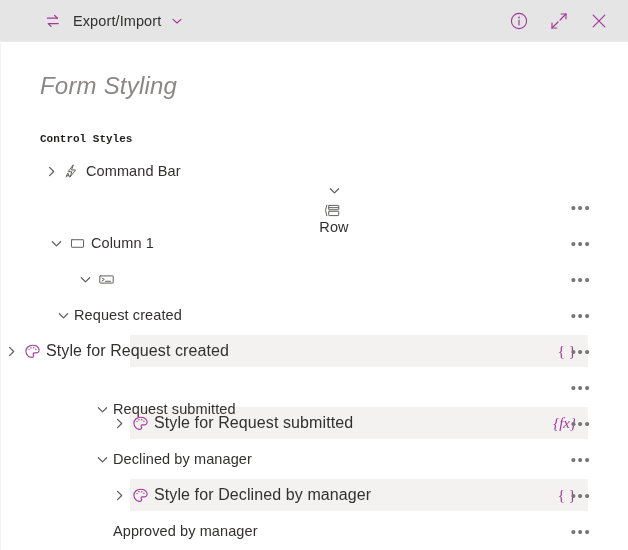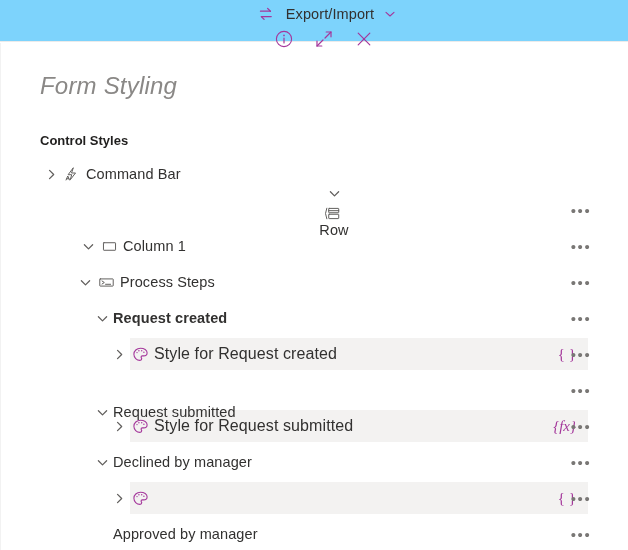--- a/index.html
+++ b/index.html
@@ -17,22 +17,21 @@
   }
 
   
   .header {
     height: 42px;
     box-sizing: border-box;
     border-bottom: 1px solid #ebebeb;
     display: flex;
     align-items: center;
     padding: 0 14px 0 38px;
-    background: #7dd3fc;
-    flex-direction: column;
+    background: #e5e5e5;
   }
   .hdr-left {
     display: flex;
     align-items: center;
     gap: 9px;
     cursor: pointer;
     padding: 3px 4px;
   }
   .hdr-label {
     font-size: 14.5px;
@@ -63,24 +62,25 @@
   }
   .page-title {
     font-size: 24px;
     font-weight: 400;
     color: #8a8886;
     padding: 30px 0 0 40px;
     letter-spacing: .2px;
     font-style: italic;
   }
   .section-title {
-    font-size: 13px;
+    font-size: 11px;
     font-weight: 700;
     color: #201f1e;
     padding: 33px 0 0 40px;
+    font-family: Liberation Mono, monospace;
   }
 
   
   .tree {
     margin-top: 8px;
     padding-left: 0;
   }
   .tree-row {
     position: relative;
     height: 36px;
@@ -267,21 +267,21 @@
                 <path d="M5.0 6.0 H15.6"></path>
               </g>
             </svg>
           </span>
           <span class="node-label">Row</span>
           <span class="grow"></span>
         </div>
         <span class="ellipsis">•••</span>
       </div>
       <div class="tree-row">
-        <div class="row-content" style="padding-left: 77px;">
+        <div class="row-content" style="padding-left: 45px;">
           <span class="twisty">
             <svg width="13" height="13" viewBox="0 0 12 12">
               <path d="M2.2 4.4 L6 8.2 L9.8 4.4" fill="none" stroke="#605e5c" stroke-width="1.15" stroke-linecap="round" stroke-linejoin="round"></path>
             </svg>
           </span>
           <span class="node-icon">
             <svg width="17" height="17" viewBox="0 0 18 18">
               <g fill="none" stroke="#605e5c" stroke-width="1.05" stroke-linecap="round" stroke-linejoin="round">
                 <rect x="2.6" y="5.0" width="12.8" height="8.0" rx="0.5"></rect>
               </g>
@@ -301,41 +301,40 @@
           </span>
           <span class="node-icon">
             <svg width="17" height="17" viewBox="0 0 18 18">
               <g fill="none" stroke="#605e5c" stroke-width="1.05" stroke-linecap="round" stroke-linejoin="round">
                 <rect x="1.9" y="5.2" width="14.2" height="7.6" rx="0.5"></rect>
                 <path d="M4.3 7.4 L6.7 9 L4.3 10.6"></path>
                 <path d="M8.0 10.9 H13.3"></path>
               </g>
             </svg>
           </span>
-          <span class="node-label">Process Steps</span>
-          <span class="grow"></span>
-        </div>
-        <span class="ellipsis">•••</span>
-      </div>
-      <div class="tree-row">
-        <div class="row-content" style="padding-left: 91px; font-weight: bold;">
+          <span class="grow"></span>
+        </div>
+        <span class="ellipsis">•••</span>
+      </div>
+      <div class="tree-row">
+        <div class="row-content" style="padding-left: 52px;">
           <span class="twisty">
             <svg width="13" height="13" viewBox="0 0 12 12">
               <path d="M2.2 4.4 L6 8.2 L9.8 4.4" fill="none" stroke="#605e5c" stroke-width="1.15" stroke-linecap="round" stroke-linejoin="round"></path>
             </svg>
           </span>
           <span style="width: 0px;"></span>
           <span class="node-label">Request created</span>
           <span class="grow"></span>
         </div>
         <span class="ellipsis">•••</span>
       </div>
       <div class="tree-row style-row">
         <div class="row-fill" style="left: 130px;"></div>
-        <div class="row-content" style="padding-left: 108px;">
+        <div class="row-content" style="">
           <span class="twisty">
             <svg width="13" height="13" viewBox="0 0 12 12">
               <path d="M4.2 2.2 L8 6 L4.2 9.8" fill="none" stroke="#605e5c" stroke-width="1.15" stroke-linecap="round" stroke-linejoin="round"></path>
             </svg>
           </span>
           <span class="node-icon">
             <svg width="17" height="17" viewBox="0 0 18 18">
               <g fill="none" stroke="#a4379b" stroke-width="1.15" stroke-linecap="round" stroke-linejoin="round">
                 <path d="M9 2.4 C5.0 2.4 2.0 5.2 2.0 8.8 C2.0 12.3 4.9 15.2 8.4 15.2 C9.6 15.2 10.3 14.5 10.3 13.6 C10.3 13.2 10.1 12.9 9.9 12.6 C9.7 12.3 9.6 12.0 9.6 11.7 C9.6 11.0 10.2 10.5 10.9 10.5 H12.4 C14.4 10.5 16.0 9.0 16.0 7.1 C16.0 4.5 12.9 2.4 9 2.4 Z"></path>
                 <circle cx="5.3" cy="7" r="0.75" fill="#a4379b" stroke="none"></circle>
@@ -414,20 +413,21 @@
             <svg width="17" height="17" viewBox="0 0 18 18">
               <g fill="none" stroke="#a4379b" stroke-width="1.15" stroke-linecap="round" stroke-linejoin="round">
                 <path d="M9 2.4 C5.0 2.4 2.0 5.2 2.0 8.8 C2.0 12.3 4.9 15.2 8.4 15.2 C9.6 15.2 10.3 14.5 10.3 13.6 C10.3 13.2 10.1 12.9 9.9 12.6 C9.7 12.3 9.6 12.0 9.6 11.7 C9.6 11.0 10.2 10.5 10.9 10.5 H12.4 C14.4 10.5 16.0 9.0 16.0 7.1 C16.0 4.5 12.9 2.4 9 2.4 Z"></path>
                 <circle cx="5.3" cy="7" r="0.75" fill="#a4379b" stroke="none"></circle>
                 <circle cx="7.3" cy="5.1" r="0.75" fill="#a4379b" stroke="none"></circle>
                 <circle cx="10.3" cy="5.1" r="0.75" fill="#a4379b" stroke="none"></circle>
                 <circle cx="12.6" cy="6.7" r="0.75" fill="#a4379b" stroke="none"></circle>
               </g>
             </svg>
           </span>
+          <span class="node-label">Style for Declined by manager</span>
           <span class="grow"></span>
           <span class="badge plain" style="margin-right: 52px;">{ }</span>
         </div>
         <span class="ellipsis">•••</span>
       </div>
       <div class="tree-row">
         <div class="row-content" style="padding-left: 91px;">
           <span class="twisty"></span>
           <span style="width: 0px;"></span>
           <span class="node-label">Approved by manager</span>

